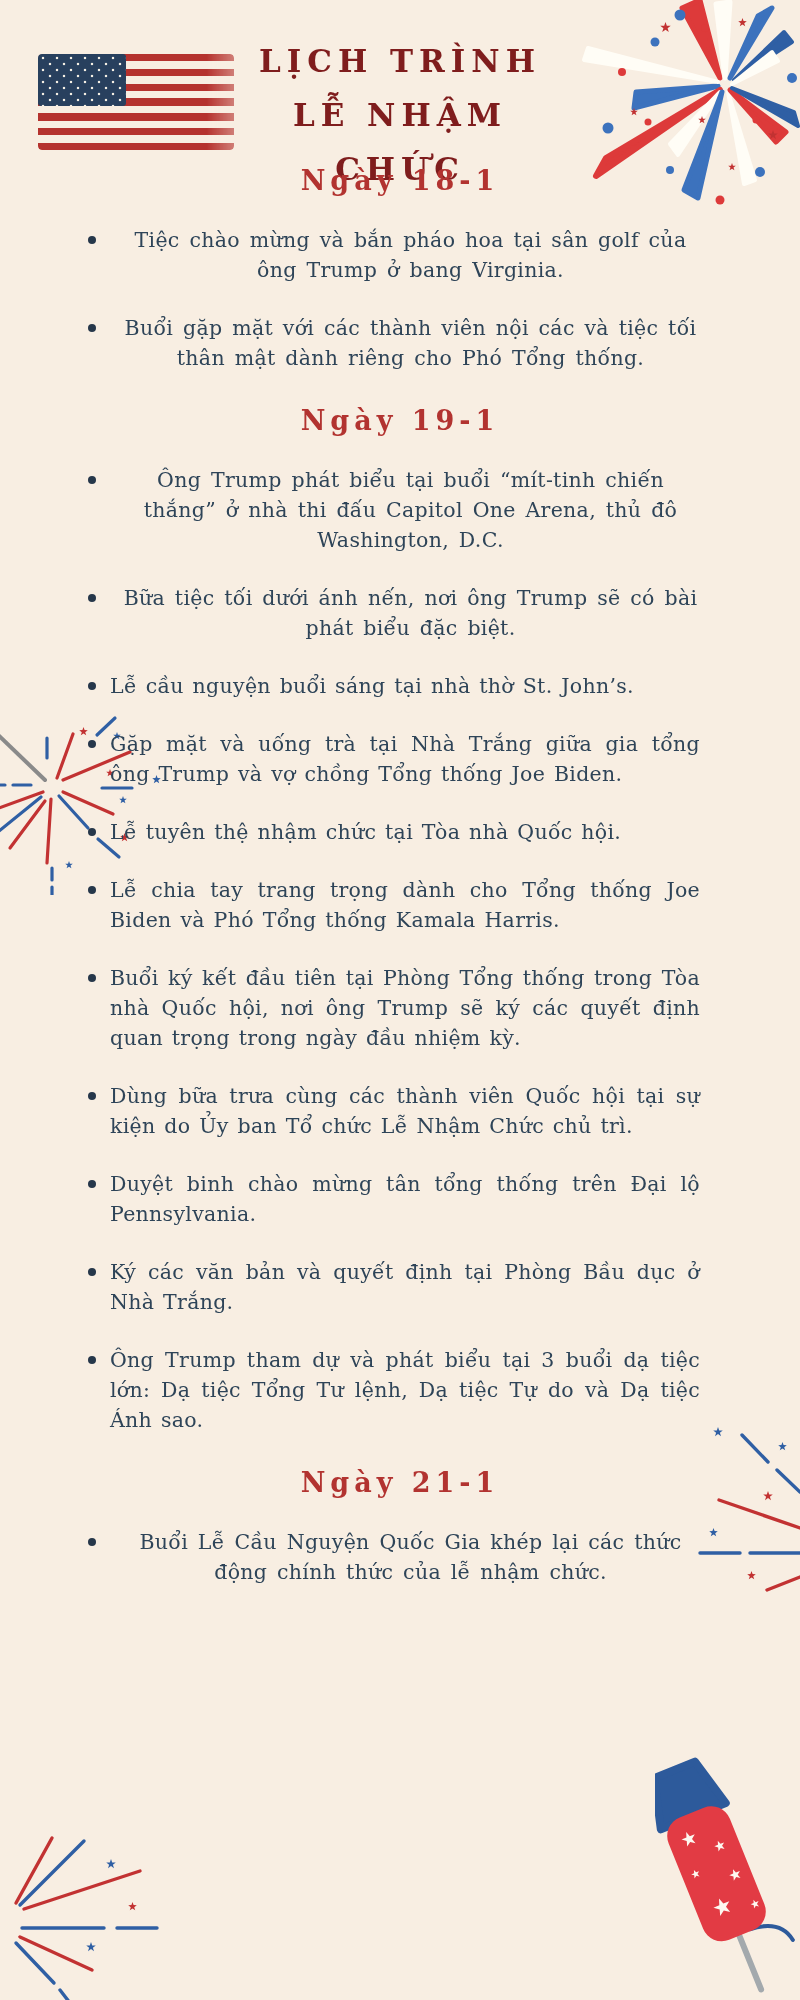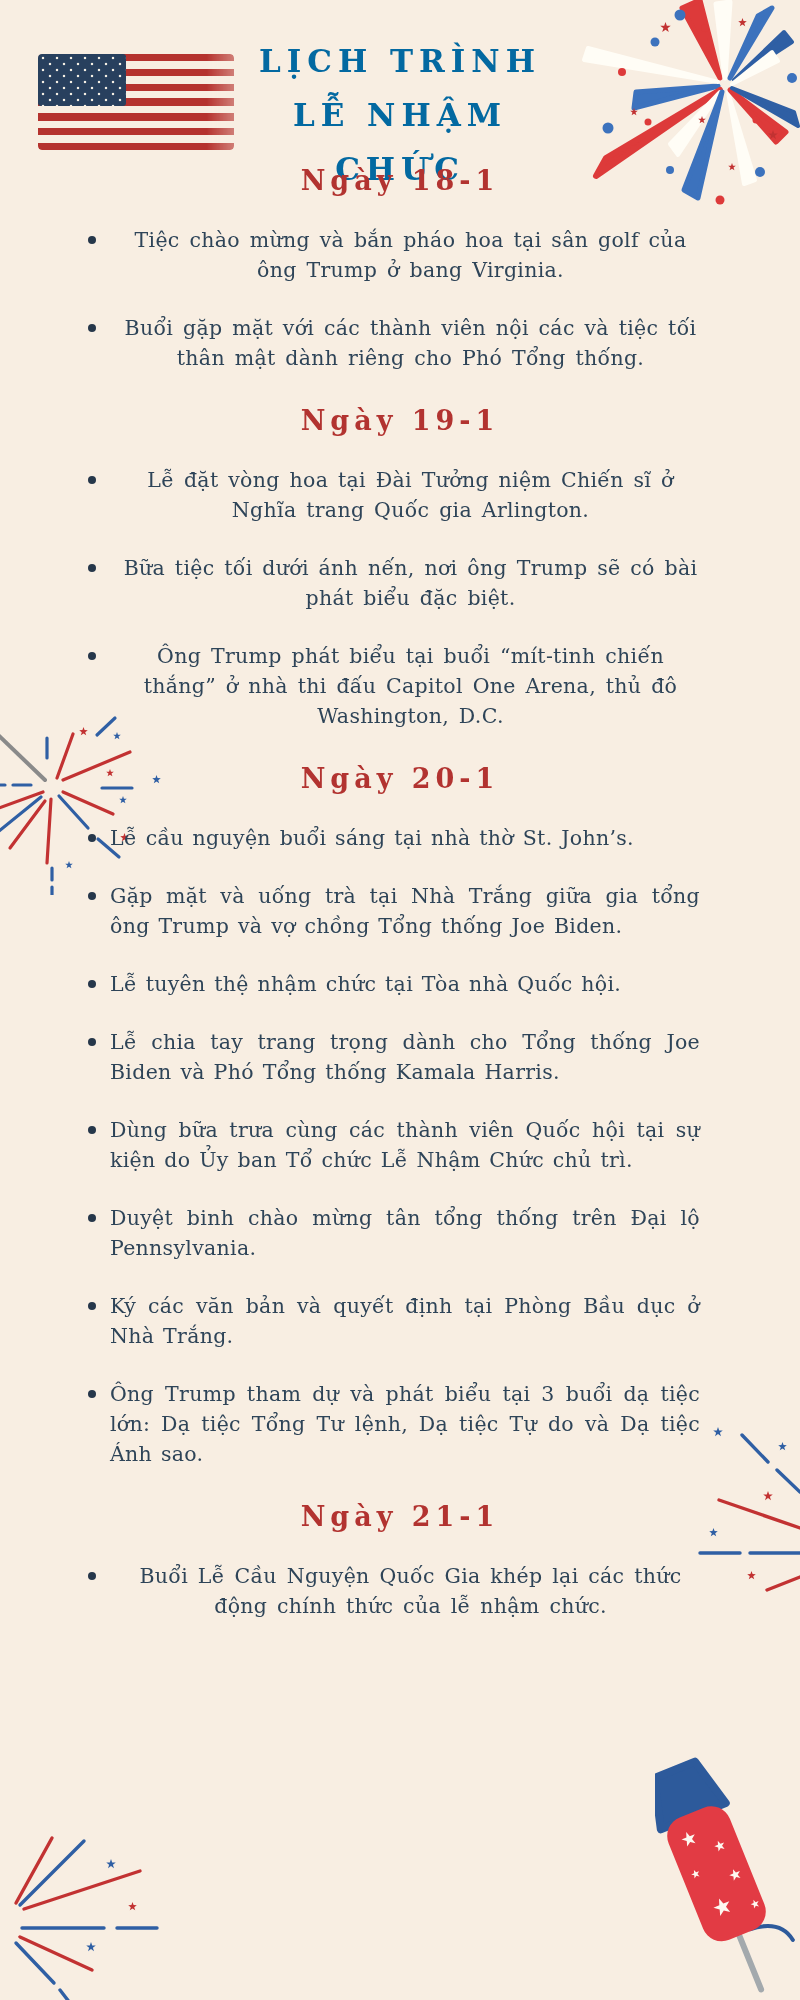--- a/index.html
+++ b/index.html
@@ -19,21 +19,21 @@
   }
   .flag .canton{position:absolute;left:0;top:0;width:88px;height:52px;background:#28405e;border-radius:3px;
     background-image:
       radial-gradient(circle,#f4efe4 1.4px,rgba(0,0,0,0) 1.6px),
       radial-gradient(circle,#f4efe4 1.4px,rgba(0,0,0,0) 1.6px);
     background-size:14px 12px,14px 12px;
     background-position:5px 4px,12px 10px;
   }
   
   .title{position:absolute;left:228px;top:34px;width:344px;text-align:center;z-index:1;
-    color:#0369a1;font-weight:700;font-size:31px;line-height:54px;letter-spacing:6px;}
+    color:#7f1d1d;font-weight:700;font-size:31px;line-height:54px;letter-spacing:6px;}
   
   .content{position:relative;z-index:2;}
   h2.day{color:#b23330;font-size:27px;font-weight:700;letter-spacing:5px;
     text-align:center;margin:30px 0 26px;line-height:36px;}
   section.first h2.day{margin-top:163px;}
   ul.events{list-style:none;margin:0;padding:0 100px 0 76px;}
   ul.events li{position:relative;padding-left:34px;margin:0 0 28px;
     font-size:20.5px;line-height:30px;letter-spacing:.3px;}
   ul.events li .dot{position:absolute;left:12px;top:11px;width:8px;height:8px;
     border-radius:50%;background:#26374a;}
@@ -198,51 +198,50 @@
           <span class="txt">Buổi gặp mặt với các thành viên nội các và tiệc tối thân mật dành riêng cho Phó Tổng thống.</span>
         </li>
     </ul>
   </section>
 
   <section class="sec-center">
     <h2 class="day">Ngày 19-1</h2>
     <ul class="events">
       <li>
           <span class="dot"></span>
-          <span class="txt">Lễ đặt vòng hoa tại Đài Tưởng niệm Chiến sĩ ở Nghĩa trang Quốc gia Arlington.</span>
+          <span class="txt">Ông Trump phát biểu tại buổi “mít-tinh chiến thắng” ở nhà thi đấu Capitol One Arena, thủ đô Washington, D.C.</span>
         </li>
       <li>
           <span class="dot"></span>
           <span class="txt">Bữa tiệc tối dưới ánh nến, nơi ông Trump sẽ có bài phát biểu đặc biệt.</span>
         </li>
-      <li>
-          <span class="dot"></span>
-          <span class="txt">Ông Trump phát biểu tại buổi “mít-tinh chiến thắng” ở nhà thi đấu Capitol One Arena, thủ đô Washington, D.C.</span>
-        </li>
     </ul>
   </section>
 
   <section class="sec-justify">
-    <h2 class="day">Ngày 20-1</h2>
     <ul class="events">
       <li>
           <span class="dot"></span>
           <span class="txt">Lễ cầu nguyện buổi sáng tại nhà thờ St. John’s.</span>
         </li>
       <li>
           <span class="dot"></span>
           <span class="txt">Gặp mặt và uống trà tại Nhà Trắng giữa gia tổng ông Trump và vợ chồng Tổng thống Joe Biden.</span>
         </li>
       <li>
           <span class="dot"></span>
           <span class="txt">Lễ tuyên thệ nhậm chức tại Tòa nhà Quốc hội.</span>
         </li>
       <li>
           <span class="dot"></span>
           <span class="txt">Lễ chia tay trang trọng dành cho Tổng thống Joe Biden và Phó Tổng thống Kamala Harris.</span>
+        </li>
+      <li>
+          <span class="dot"></span>
+          <span class="txt">Buổi ký kết đầu tiên tại Phòng Tổng thống trong Tòa nhà Quốc hội, nơi ông Trump sẽ ký các quyết định quan trọng trong ngày đầu nhiệm kỳ.</span>
         </li>
       <li>
           <span class="dot"></span>
           <span class="txt">Dùng bữa trưa cùng các thành viên Quốc hội tại sự kiện do Ủy ban Tổ chức Lễ Nhậm Chức chủ trì.</span>
         </li>
       <li>
           <span class="dot"></span>
           <span class="txt">Duyệt binh chào mừng tân tổng thống trên Đại lộ Pennsylvania.</span>
         </li>
       <li>

